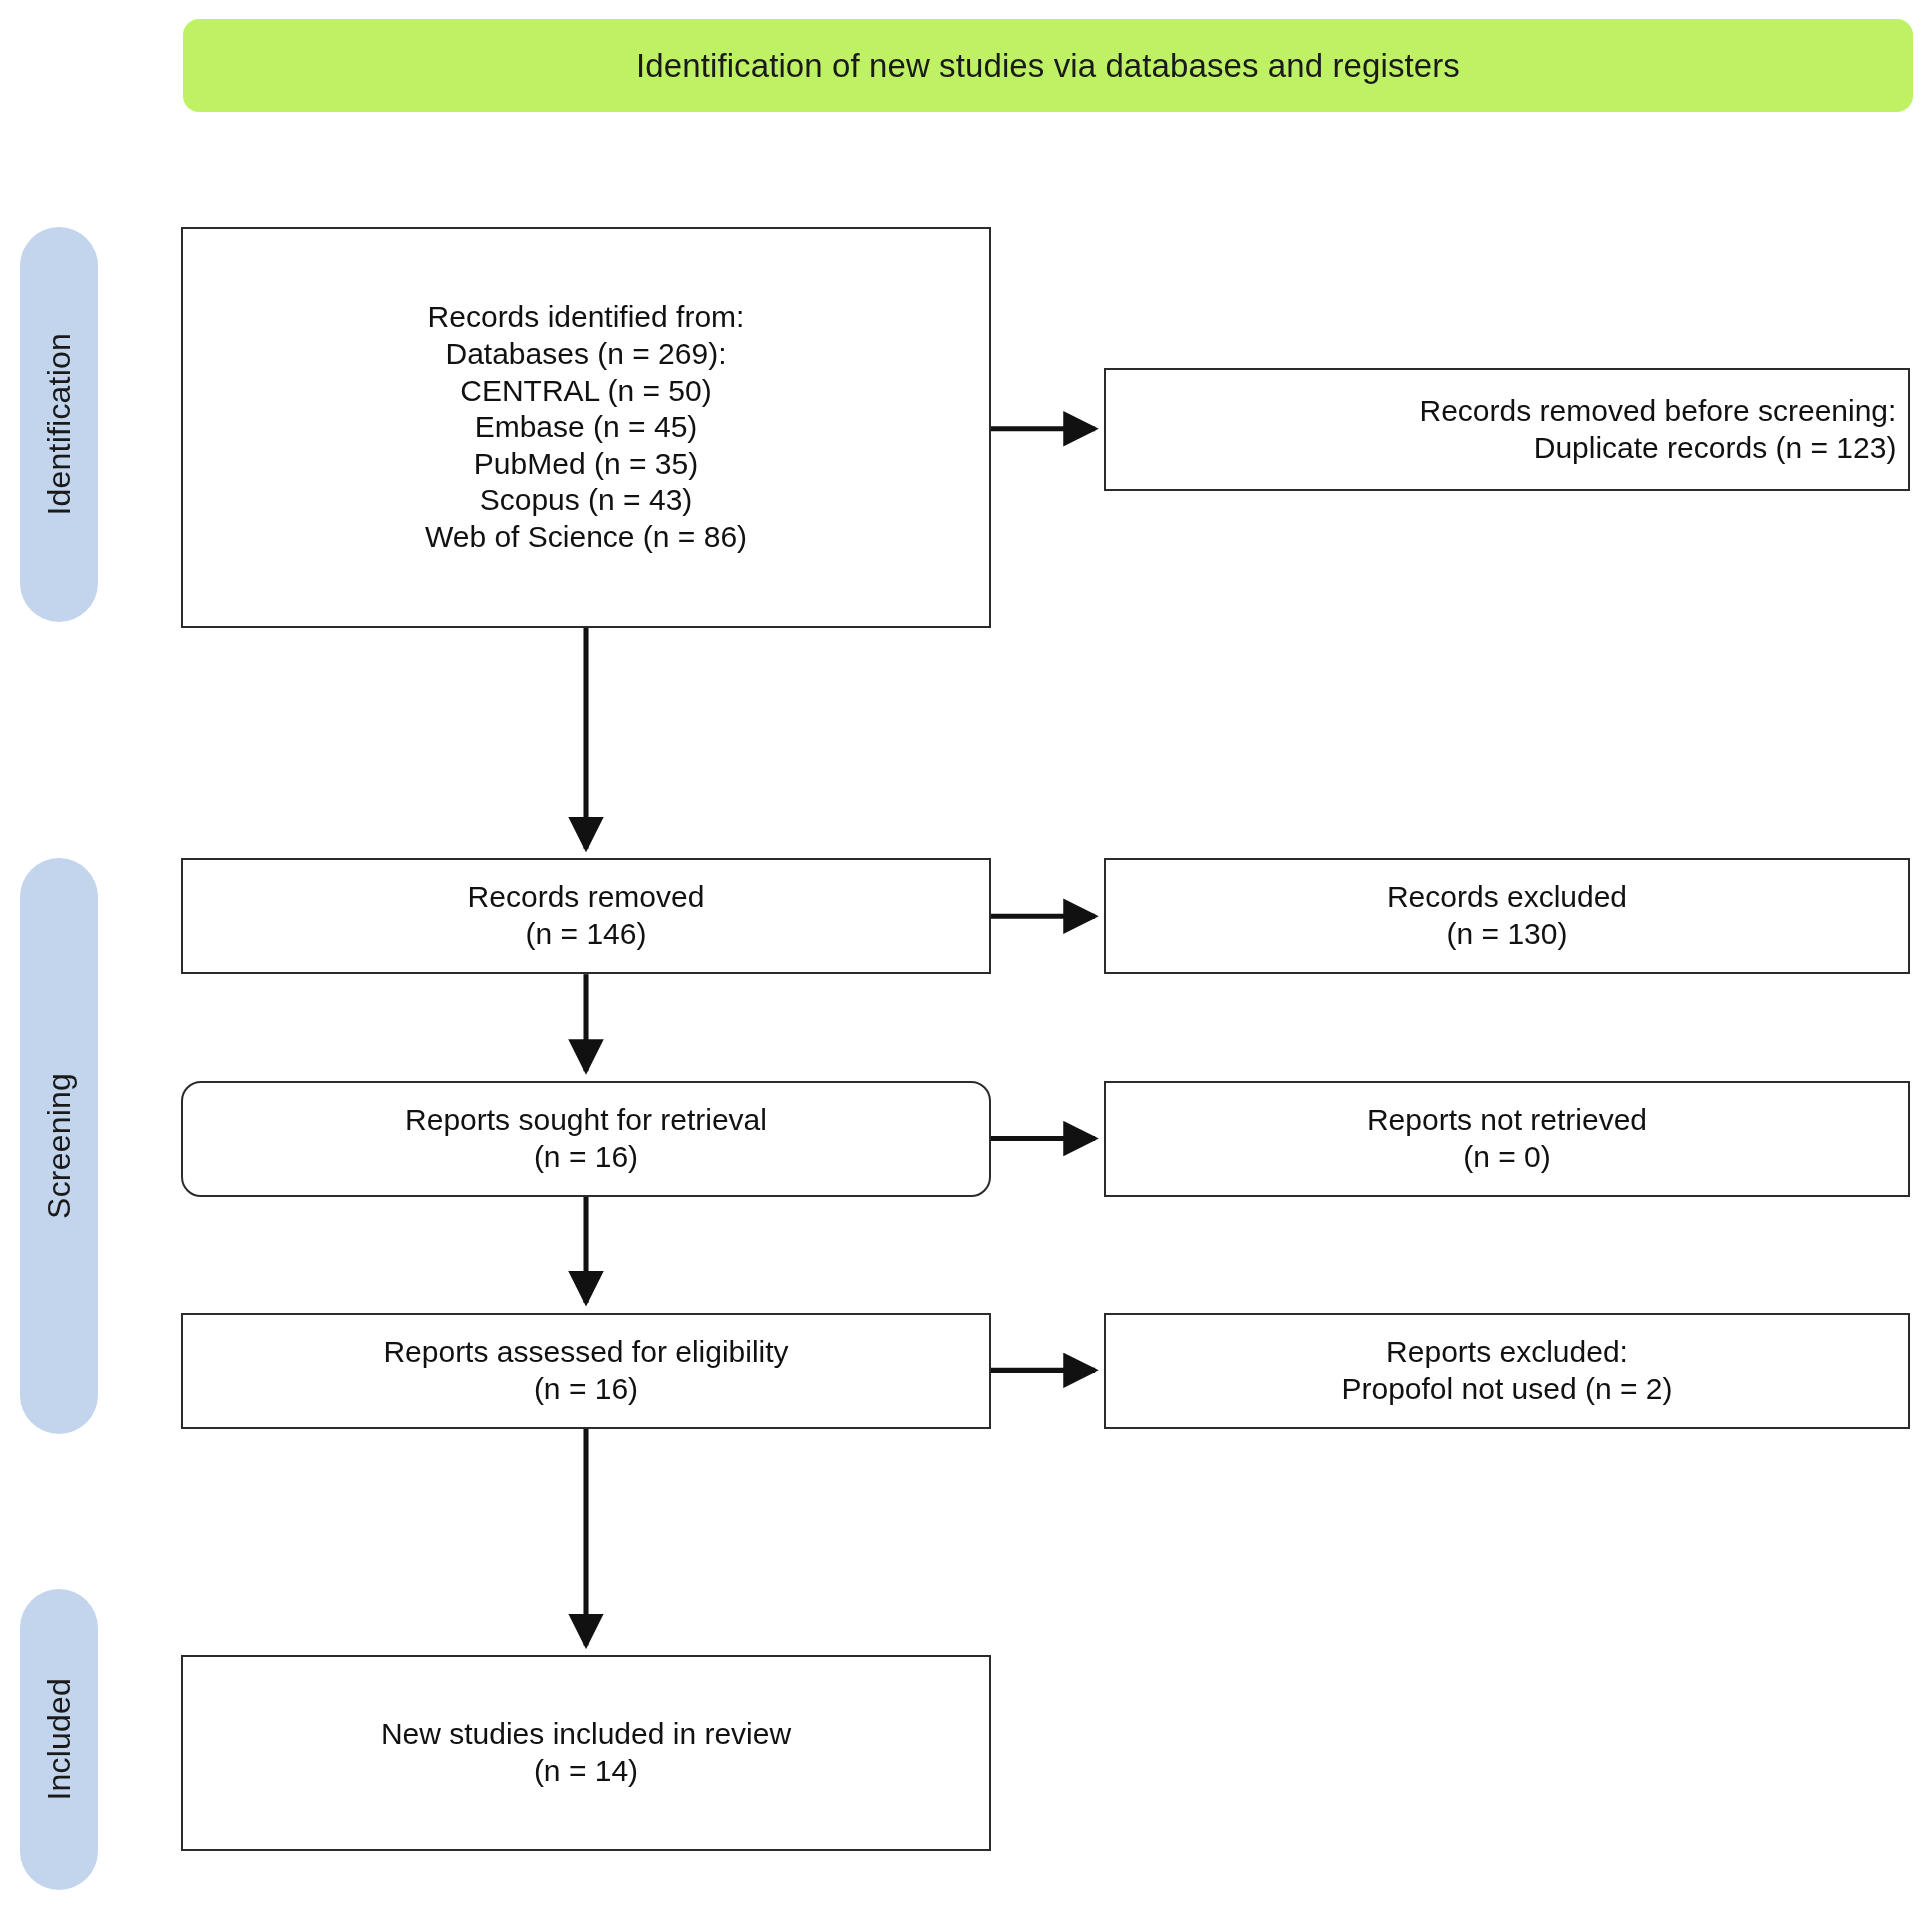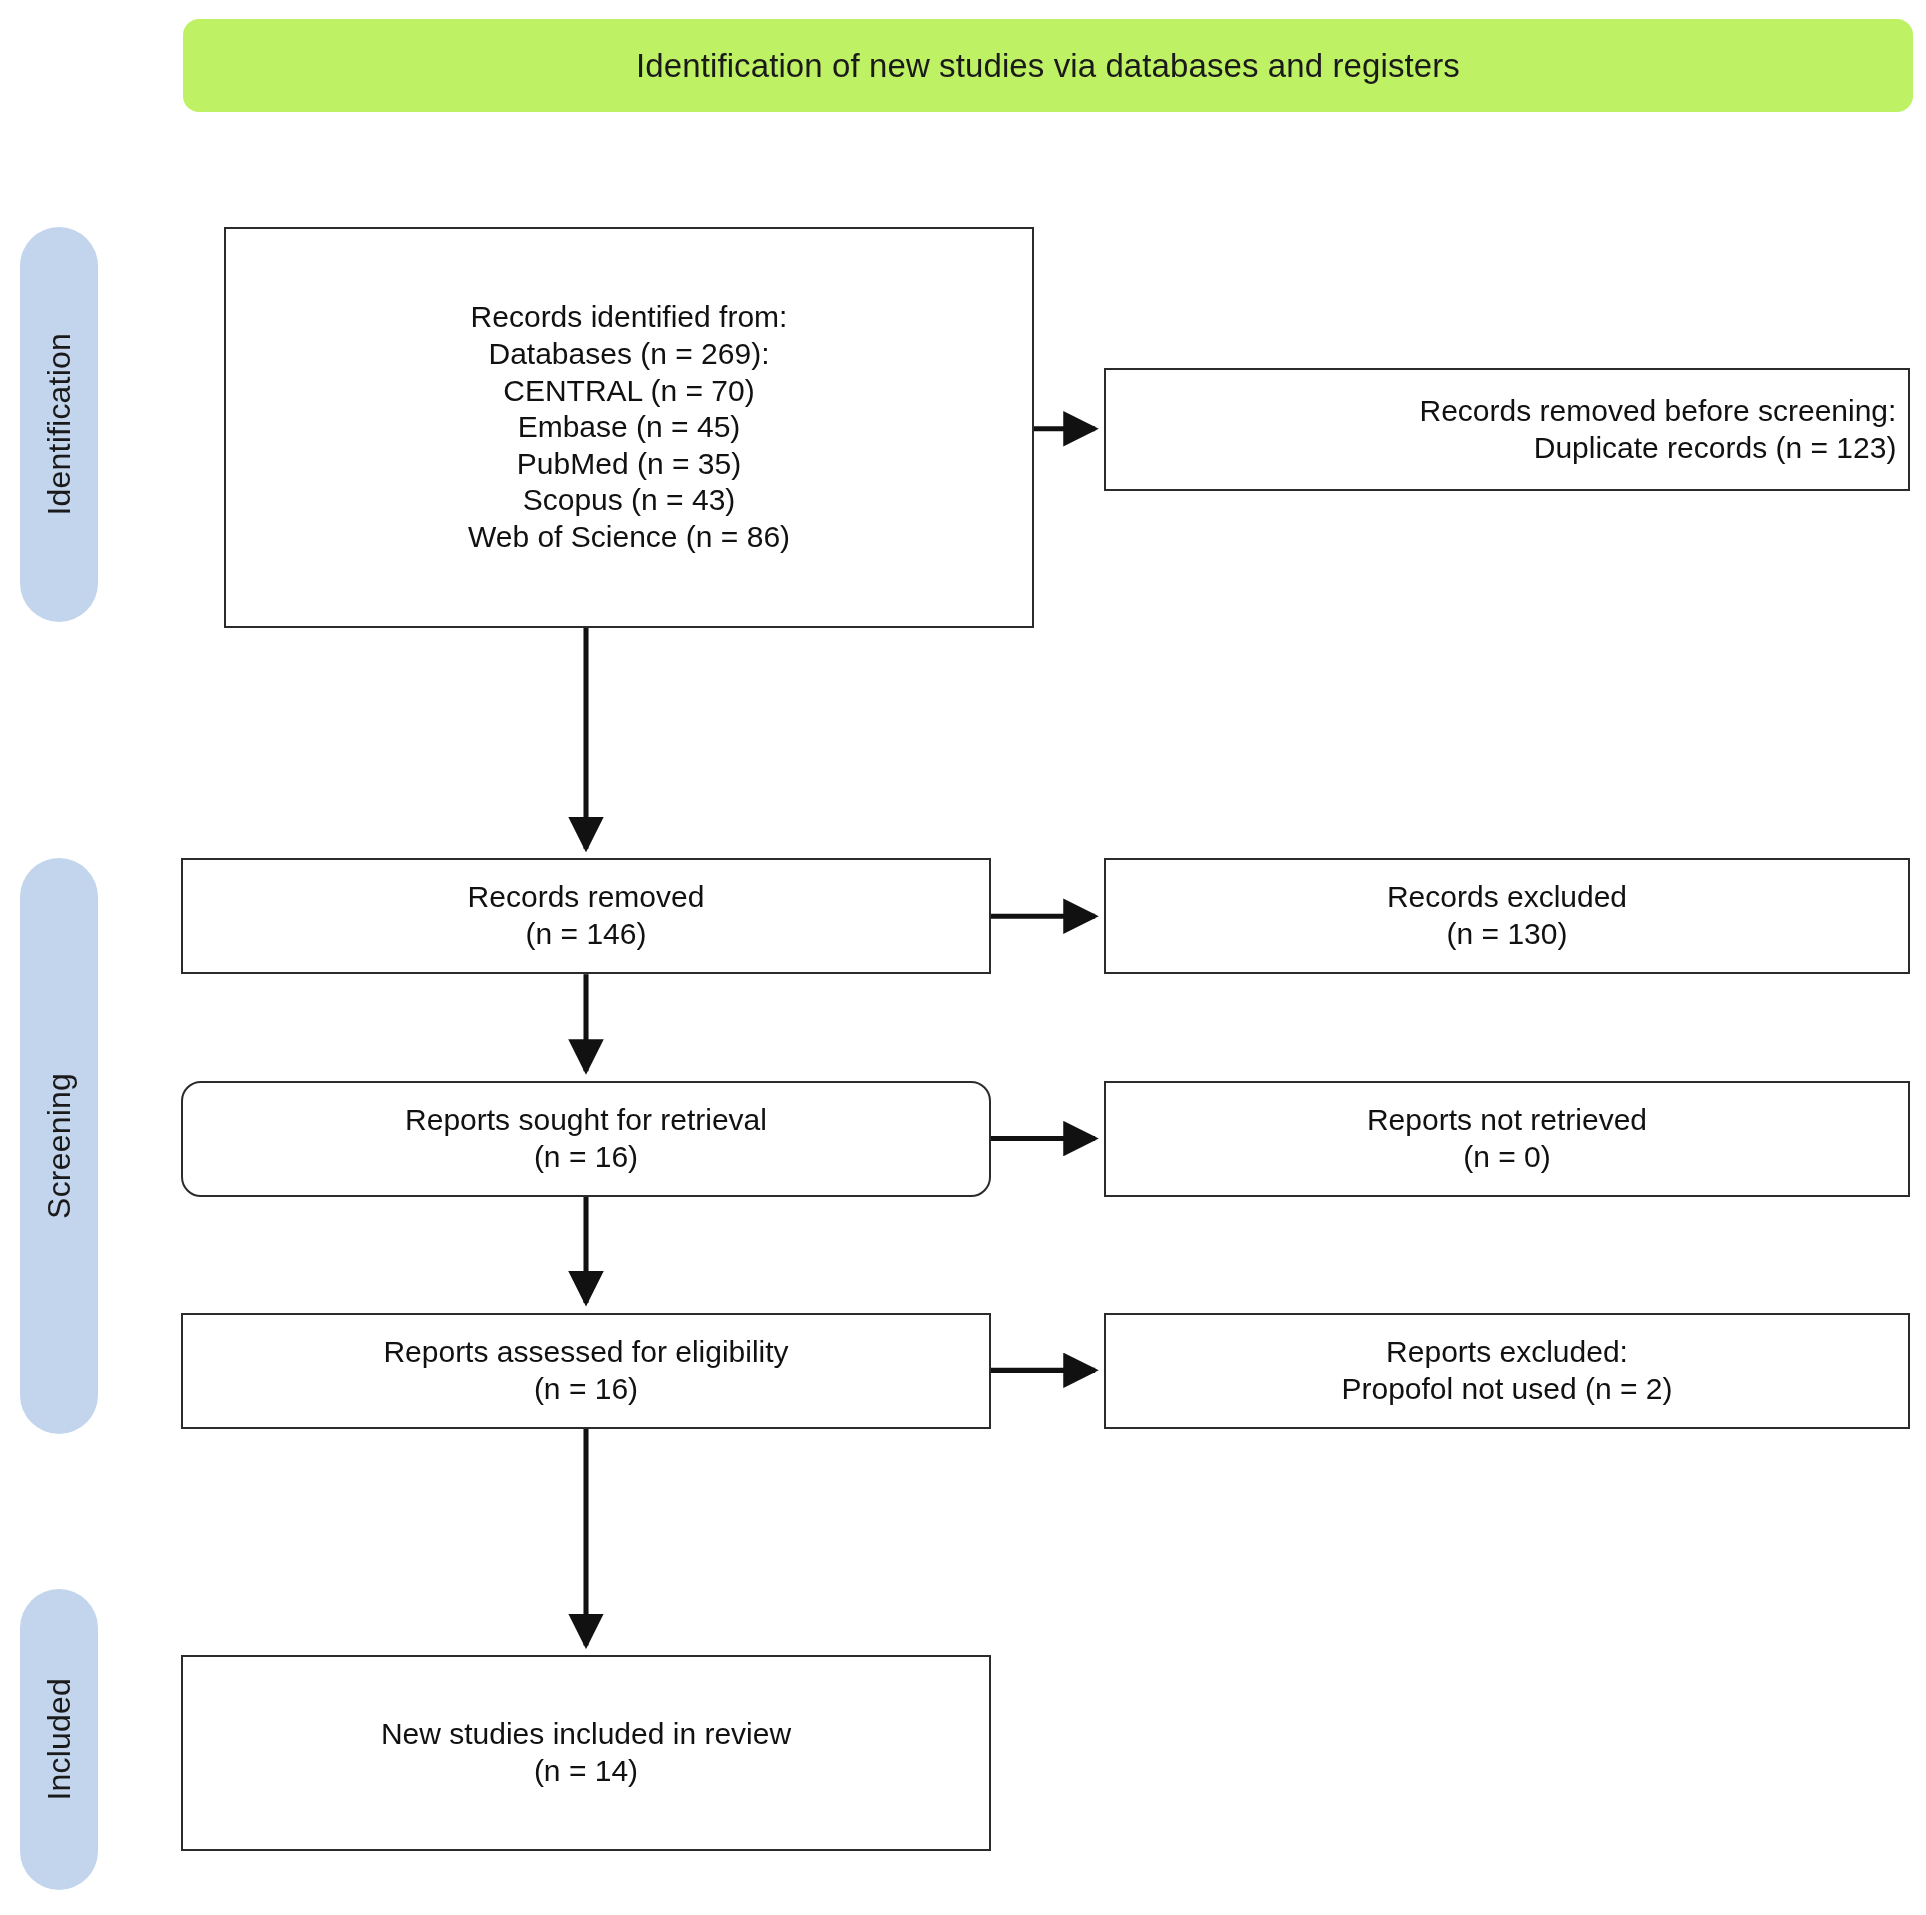--- a/index.html
+++ b/index.html
@@ -75,21 +75,21 @@
   }
   .flow-box .line {
     font-size: 30px;
     line-height: 1.22;
     color: #111111;
     text-align: center;
     white-space: nowrap;
   }
 
   
-  #box-identified      { left: 181px;  top: 227px;  width: 810px; height: 401px; margin-left: 43px; }
+  #box-identified      { left: 181px;  top: 227px;  width: 810px; height: 401px; }
   #box-screened        { left: 181px;  top: 858px; width: 810px; height: 116px; }
   #box-sought          { left: 181px;  top: 1081px; width: 810px; height: 116px; border-radius: 20px; }
   #box-assessed        { left: 181px;  top: 1313px; width: 810px; height: 116px; }
   #box-included        { left: 181px;  top: 1655px; width: 810px; height: 196px; }
 
   
   #box-removed         { left: 1104px; top: 368px;  width: 806px; height: 123px; align-items: flex-end; }
   #box-excluded-rec    { left: 1104px; top: 858px; width: 806px; height: 116px; }
   #box-not-retrieved   { left: 1104px; top: 1081px; width: 806px; height: 116px; }
   #box-excluded-rep    { left: 1104px; top: 1313px; width: 806px; height: 116px; }
@@ -142,21 +142,21 @@
 
       <line x1="1368" y1="1892" x2="1512" y2="1892" stroke="#111111" stroke-width="7" marker-end="url(#arrow)"></line>
 
       <line x1="809" y1="1972" x2="809" y2="2272" stroke="#111111" stroke-width="7" marker-end="url(#arrow)"></line>
     </svg>
   </div>
 
   <div class="flow-box" id="box-identified">
     <span class="line">Records identified from:</span>
     <span class="line">Databases (n = 269):</span>
-    <span class="line">CENTRAL (n = 70)</span>
+    <span class="line">CENTRAL (n = 50)</span>
     <span class="line">Embase (n = 45)</span>
     <span class="line">PubMed (n = 35)</span>
     <span class="line">Scopus (n = 43)</span>
     <span class="line">Web of Science (n = 86)</span>
   </div>
 
   <div class="flow-box" id="box-screened">
     <span class="line">Records removed</span>
     <span class="line">(n = 146)</span>
   </div>

